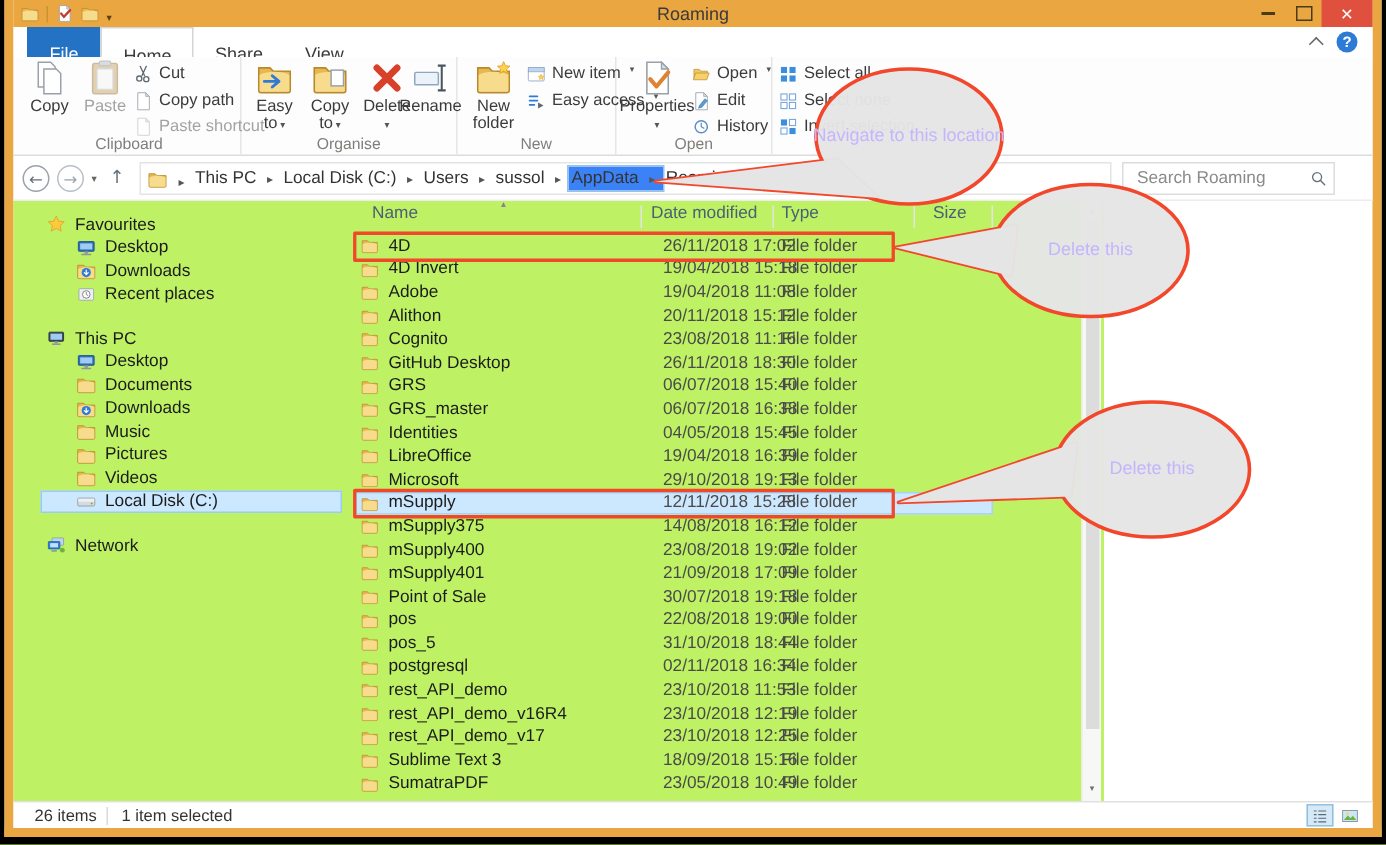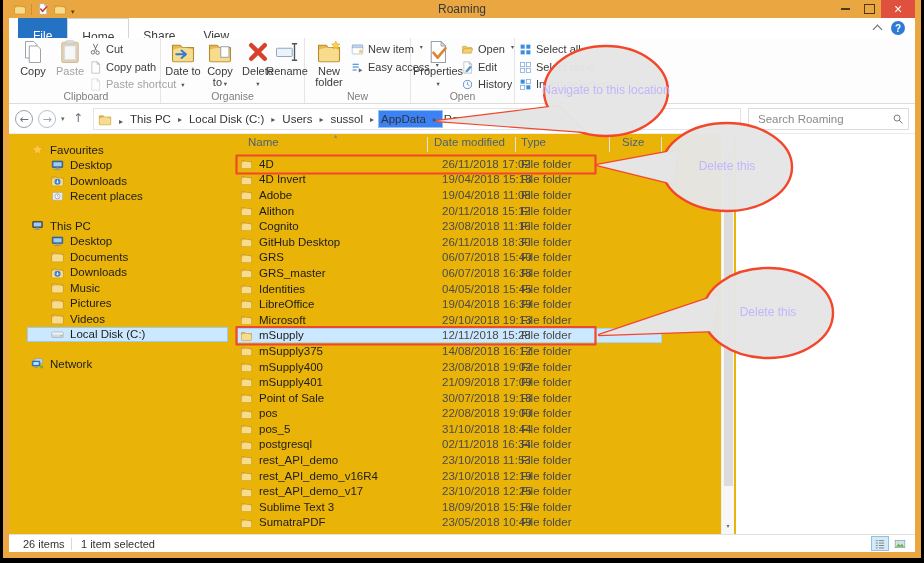--- a/index.html
+++ b/index.html
@@ -63,28 +63,28 @@
   .nav-dd::before{content:"▾"}
   .nav-up{position:absolute;left:64px;top:8px;font-size:12px;color:#64707c}
   .nav-up::before{content:"↑"}
   .crumbbar{position:absolute;left:84px;top:4px;width:648px;height:22px;border:1px solid #e4e4e4;background:#fff;
             display:flex;align-items:center;padding-left:4px;overflow:hidden}
   .crumbbar>svg{width:14px;height:13px;flex:none;margin-right:2px}
   .g-sep::before{content:"▸";font-size:8px;color:#555;padding:0 5px}
   .crumb{display:flex;align-items:center;font-size:11.5px;color:#333;white-space:nowrap;cursor:default}
   .crumb .crumb-label{padding:2px 2px}
   .crumb.highlighted{background:#3b82f6;outline:1px solid #94C4EC}
-  .searchbox{position:absolute;left:739px;top:4px;width:161px;height:22px;border:1px solid #dcdcdc;background:#fff;
+  .searchbox{position:absolute;left:739px;top:4px;width:142px;height:22px;border:1px solid #dcdcdc;background:#fff;
              display:flex;align-items:center;padding:0 4px 0 7px}
   .searchbox input{border:none;outline:none;flex:1;font-size:11.5px;font-family:inherit;color:#333;min-width:0;background:transparent}
   .searchbox input::placeholder{color:#8a8a8a}
   .searchbox svg{width:12px;height:12px;flex:none}
 
   
-  .main{position:absolute;left:0;top:134px;width:727px;height:400px;background:#eab308}
+  .main{position:absolute;left:0;top:134px;width:727px;height:400px;background:#bef264}
 
   .sidebar{position:absolute;left:0;top:0;width:223px;height:100%;padding-top:8px;overflow:hidden}
   .sb-entry{position:relative;height:15.5px;display:flex;align-items:center;gap:6px;font-size:11.5px;color:#1c1c1c;white-space:nowrap;cursor:default}
   .sb-entry svg{width:13px;height:13px;flex:none}
   .sb-entry.header{padding-left:22px}
   .sb-entry.item{padding-left:42px}
   .sb-entry.spacer{height:14px}
   .sb-entry.selected::before{content:"";position:absolute;left:18px;right:4px;top:0;bottom:0;background:var(--sel);border:1px solid #98CCF0;z-index:-1}
   .sb-entry{z-index:0}
 
@@ -362,21 +362,21 @@
         </div>
       </div>
       <div class="glabel">Clipboard</div>
     </div>
 
     <div class="rgroup" style="left:152px;width:144px">
       <div class="bigbtn arrow" style="left:4px;width:36px">
         <svg>
             <use href="#i-moveto"></use>
           </svg>
-        <span class="lbl">Date to</span>
+        <span class="lbl">Easy to</span>
       </div>
       <div class="bigbtn arrow" style="left:41px;width:36px">
         <svg>
             <use href="#i-copyto"></use>
           </svg>
         <span class="lbl">Copy to</span>
       </div>
       <div class="bigbtn arrow2" style="left:79px;width:36px">
         <svg>
             <use href="#i-xmark"></use>

